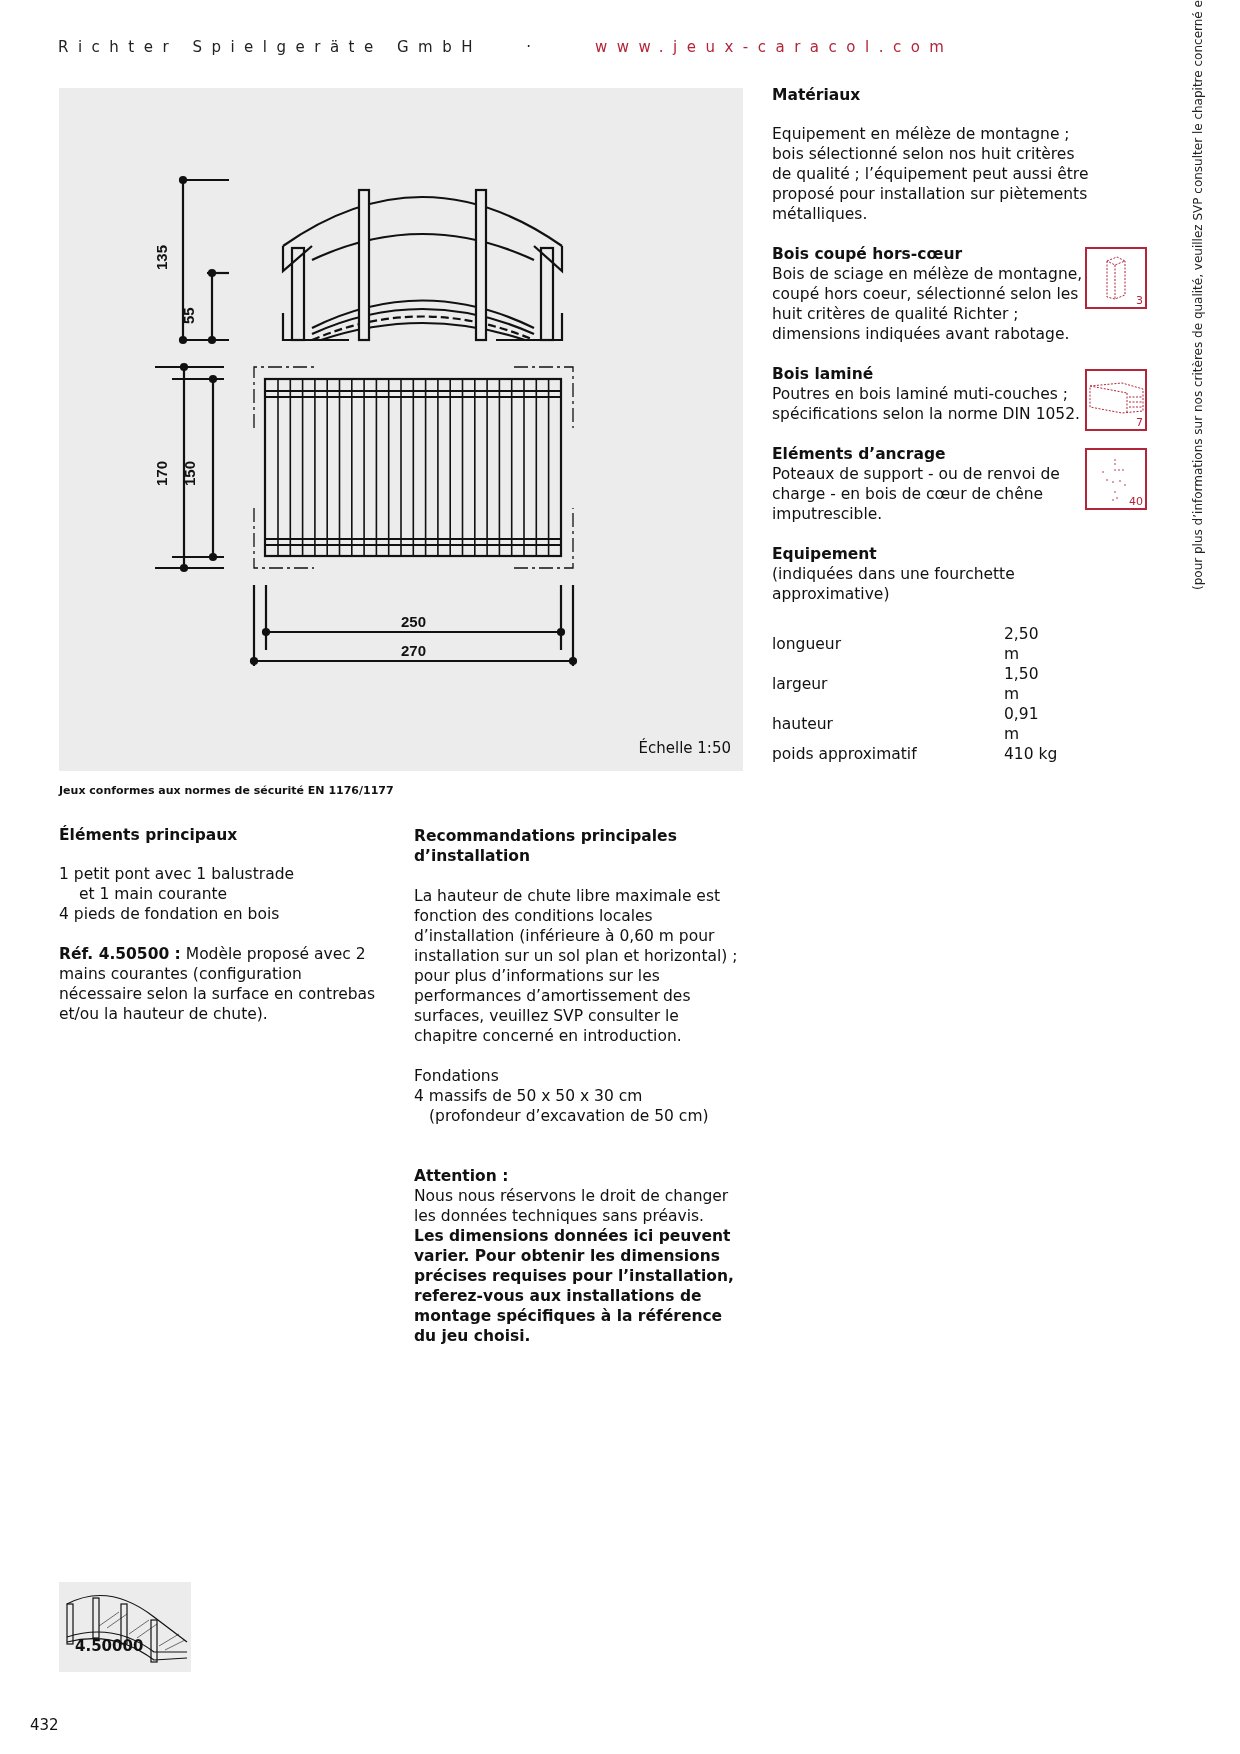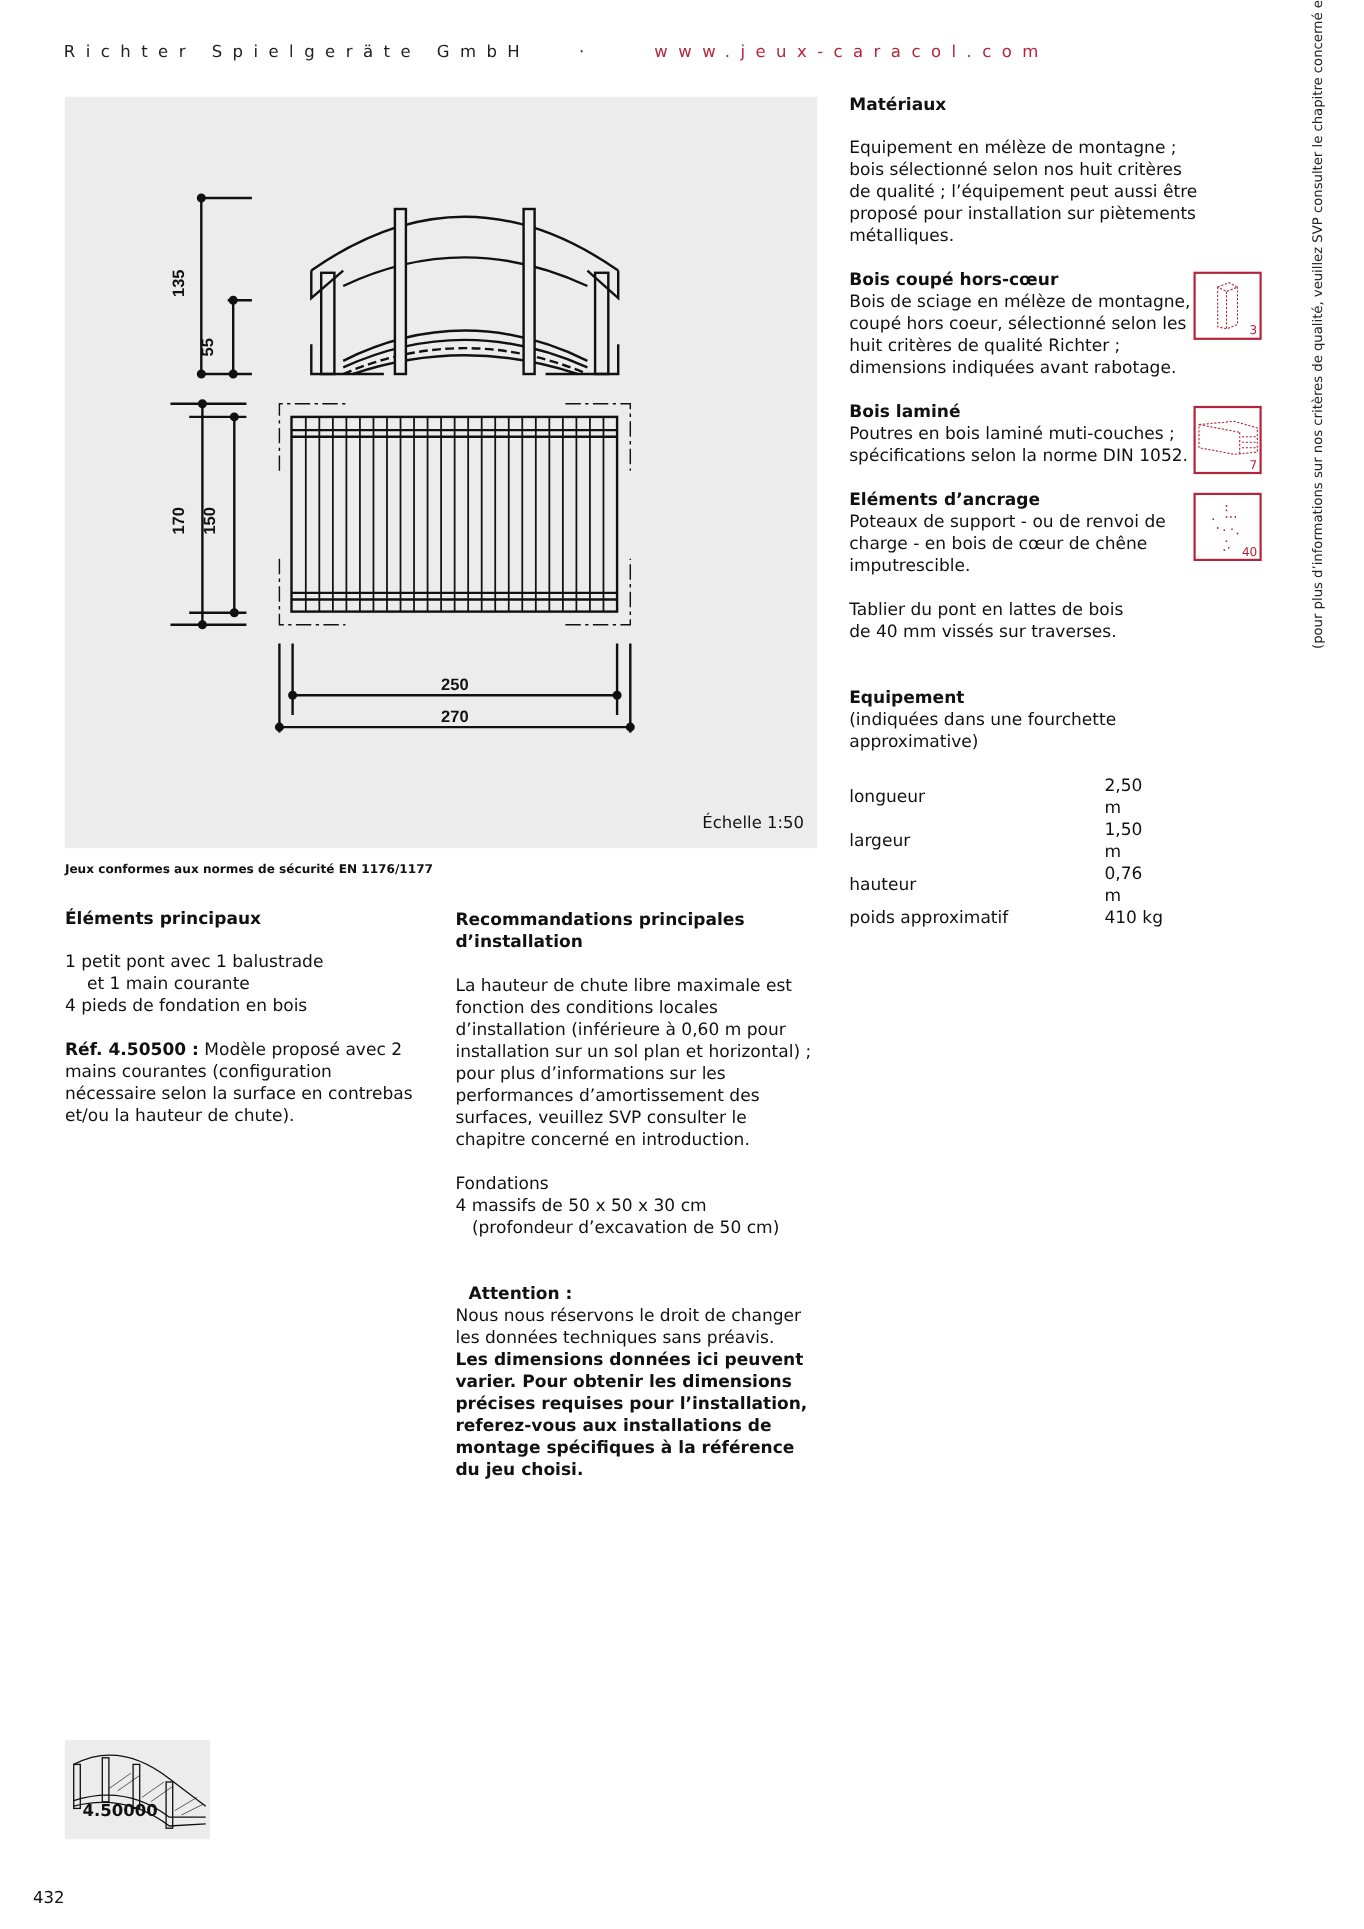--- a/index.html
+++ b/index.html
@@ -163,56 +163,55 @@
   </div>
 </div>
 
 <div class="abs col-mid">
   <div class="h block" style="line-height:20px;">Recommandations principales d’installation</div>
   <div class="p block">La hauteur de chute libre maximale est fonction des conditions locales d’installation (inférieure à 0,60 m pour installation sur un sol plan et horizontal) ; pour plus d’informations sur les performances d’amortissement des surfaces, veuillez SVP consulter le chapitre concerné en introduction.</div>
   <div class="p">Fondations</div>
   <div class="p">4 massifs de 50 x 50 x 30 cm</div>
   <div class="p block indent" style="padding-left:15px;">(profondeur d’excavation de 50 cm)</div>
   <div style="height:20px;"></div>
-  <div class="p" style="font-weight:bold;margin-left:12px;">Attention :</div>
+  <div class="p" style="font-weight:bold;">Attention :</div>
   <div class="p">Nous nous réservons le droit de changer les données techniques sans préavis.</div>
   <div class="p" style="font-weight:bold;">Les dimensions données ici peuvent varier. Pour obtenir les dimensions précises requises pour l’installation, referez-vous aux installations de montage spécifiques à la référence du jeu choisi.</div>
 </div>
 
 <div class="abs col-right">
   <div class="h" style="margin-bottom:20px;">Matériaux</div>
   <div class="p" style="margin-bottom:20px;">Equipement en mélèze de montagne ; bois sélectionné selon nos huit critères de qualité ; l’équipement peut aussi être proposé pour installation sur piètements métalliques.</div>
   <div style="margin-bottom:20px;">
     <div class="h" style="line-height:20px;">Bois coupé hors-cœur</div>
     <div class="p">Bois de sciage en mélèze de montagne, coupé hors coeur, sélectionné selon les huit critères de qualité Richter ; dimensions indiquées avant rabotage.</div>
   </div>
   <div style="margin-bottom:20px;">
     <div class="h" style="line-height:20px;">Bois laminé</div>
     <div class="p">Poutres en bois laminé muti-couches ; spécifications selon la norme DIN 1052.</div>
   </div>
   <div style="margin-bottom:20px;">
     <div class="h" style="line-height:20px;">Eléments d’ancrage</div>
     <div class="p">Poteaux de support - ou de renvoi de charge - en bois de cœur de chêne imputrescible.</div>
   </div>
-  <div class="p" style="width:260px;margin-bottom:40px;">Tablier du pont en lattes de bois de 40 mm vissés sur traverses.</div>
   <div class="h" style="line-height:20px;">Equipement</div>
   <div class="p" style="width:270px;margin-bottom:20px;">(indiquées dans une fourchette approximative)</div>
   <table class="dimtable">
     <tbody>
         <tr>
           <td>longueur</td>
           <td class="v">2,50 m</td>
         </tr>
     <tr>
           <td>largeur</td>
           <td class="v">1,50 m</td>
         </tr>
     <tr>
           <td>hauteur</td>
-          <td class="v">0,76 m</td>
+          <td class="v">0,91 m</td>
         </tr>
     <tr>
           <td>poids approximatif</td>
           <td class="v">410 kg</td>
         </tr>
   </tbody>
     </table>
 </div>
 
 <div class="iconbox" style="left:1085px;top:247px;">

